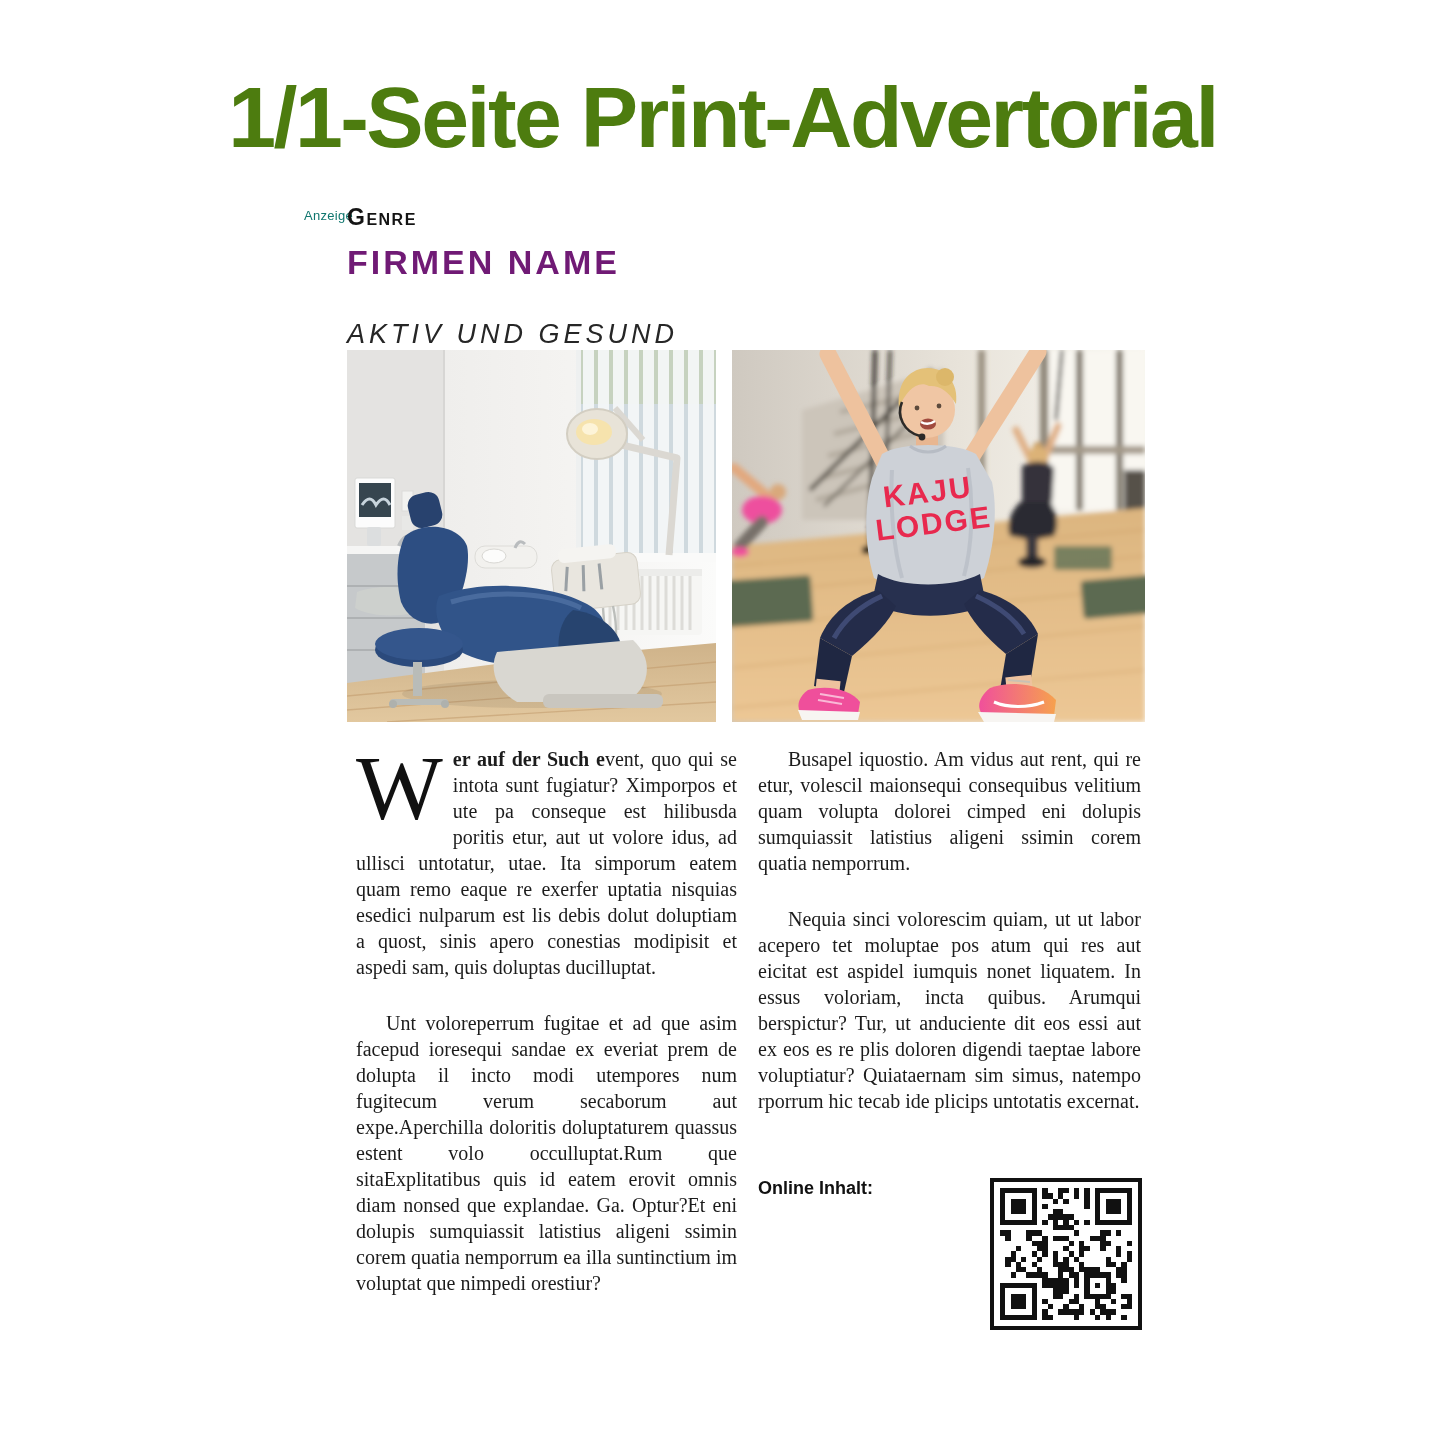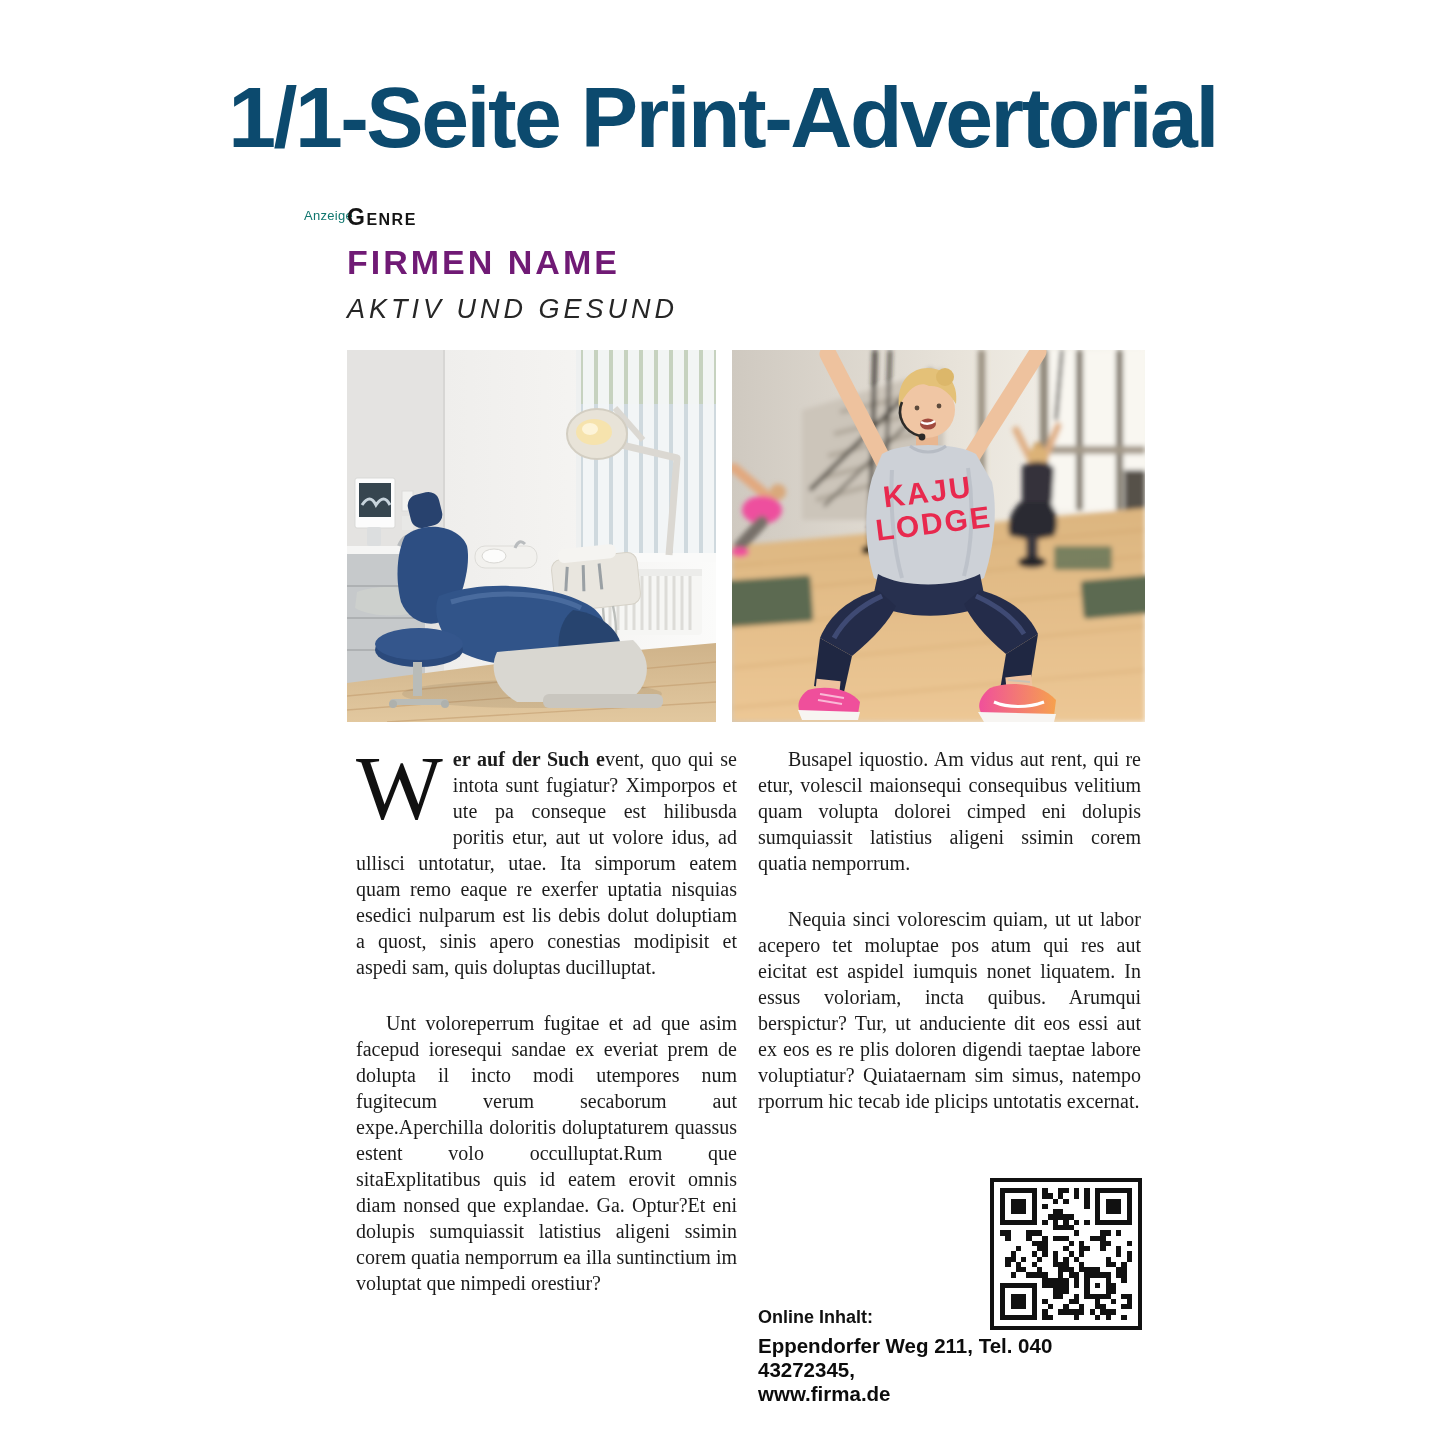--- a/index.html
+++ b/index.html
@@ -1,44 +1,44 @@
 <!DOCTYPE html>
 <html><head>
 <meta charset="utf-8">
 <style>
   html,body{margin:0;padding:0;background:#fff;}
   #page{position:relative;width:1445px;height:1445px;background:#ffffff;overflow:hidden;
         font-family:"Liberation Sans",sans-serif;}
 
   .title{position:absolute;left:0;right:0;top:74px;text-align:center;
-         font-weight:700;font-size:86px;line-height:1;letter-spacing:-2.5px;color:#0c4a6e;margin:0;}
+         font-weight:700;font-size:86px;line-height:1;letter-spacing:-2.5px;color:#4d7c0f;margin:0;}
 
   .anzeige{position:absolute;left:304px;top:208px;font-size:13px;color:#0f766e;letter-spacing:.3px;}
 
   .header-block{position:absolute;left:347px;top:204px;width:800px;}
   .genre{font-size:23px;font-weight:700;font-variant:small-caps;letter-spacing:1.5px;color:#141414;}
   .company{margin-top:12px;font-size:34px;font-weight:700;letter-spacing:3px;color:#DF7A58;}
-  .tagline{margin-top:12px;font-style:italic;font-size:27px;font-weight:400;letter-spacing:4px;color:#262626;}
+  .tagline{margin-top:37px;font-style:italic;font-size:27px;font-weight:400;letter-spacing:4px;color:#262626;}
 
   .photo{position:absolute;top:350px;margin:0;padding:0;overflow:hidden;background:#eee;}
   .photo svg{display:block;width:100%;height:100%;}
   .photo-left{left:347px;width:369px;height:372px;}
   .photo-right{left:732px;width:413px;height:372px;}
 
   .col{position:absolute;top:746px;font-family:"Liberation Serif",serif;font-size:20px;
        line-height:26px;color:#1c1c1c;text-align:justify;}
   .col-left{left:356px;width:381px;}
   .col-right{left:758px;width:383px;}
   .col p{margin:0 0 30px 0;}
   .indent{text-indent:30px;}
   .dropcap{float:left;font-size:92px;line-height:.82;padding:5px 10px 0 0;color:#111;}
   .lead-bold{font-weight:700;}
 
   .online-block{position:absolute;left:758px;top:1178px;width:384px;display:flex;
-                justify-content:space-between;align-items:flex-end;}
+                justify-content:space-between;align-items:flex-start;}
   .online-text{width:220px;font-size:17px;line-height:21px;color:#111;}
   .online-heading{font-weight:700;font-size:18px;margin-bottom:2px;}
   .qr-frame{width:152px;height:152px;box-sizing:border-box;border:4px solid #111;
             background:#fff;padding:6px;}
   .qr-frame svg{display:block;width:100%;height:100%;shape-rendering:crispEdges;}
   .qr-frame rect{fill:#111;}
 
   .contact{position:absolute;left:758px;top:1334px;width:392px;font-weight:700;
            font-size:20.5px;line-height:1.18;color:#0c0c0c;}
 </style>
@@ -588,18 +588,14 @@
           <rect x="8" y="24" width="1" height="1"></rect>
           <rect x="9" y="24" width="1" height="1"></rect>
           <rect x="14" y="24" width="1" height="1"></rect>
           <rect x="18" y="24" width="1" height="1"></rect>
           <rect x="20" y="24" width="1" height="1"></rect>
           <rect x="23" y="24" width="1" height="1"></rect>
         </svg>
     </div>
   </aside>
 
-  <footer class="contact">
-    <div>Eppendorfer Weg 211, Tel. 040 43272345,</div>
-    <div>www.firma.de</div>
-  </footer>
 
 </div>
 
 </body></html>

